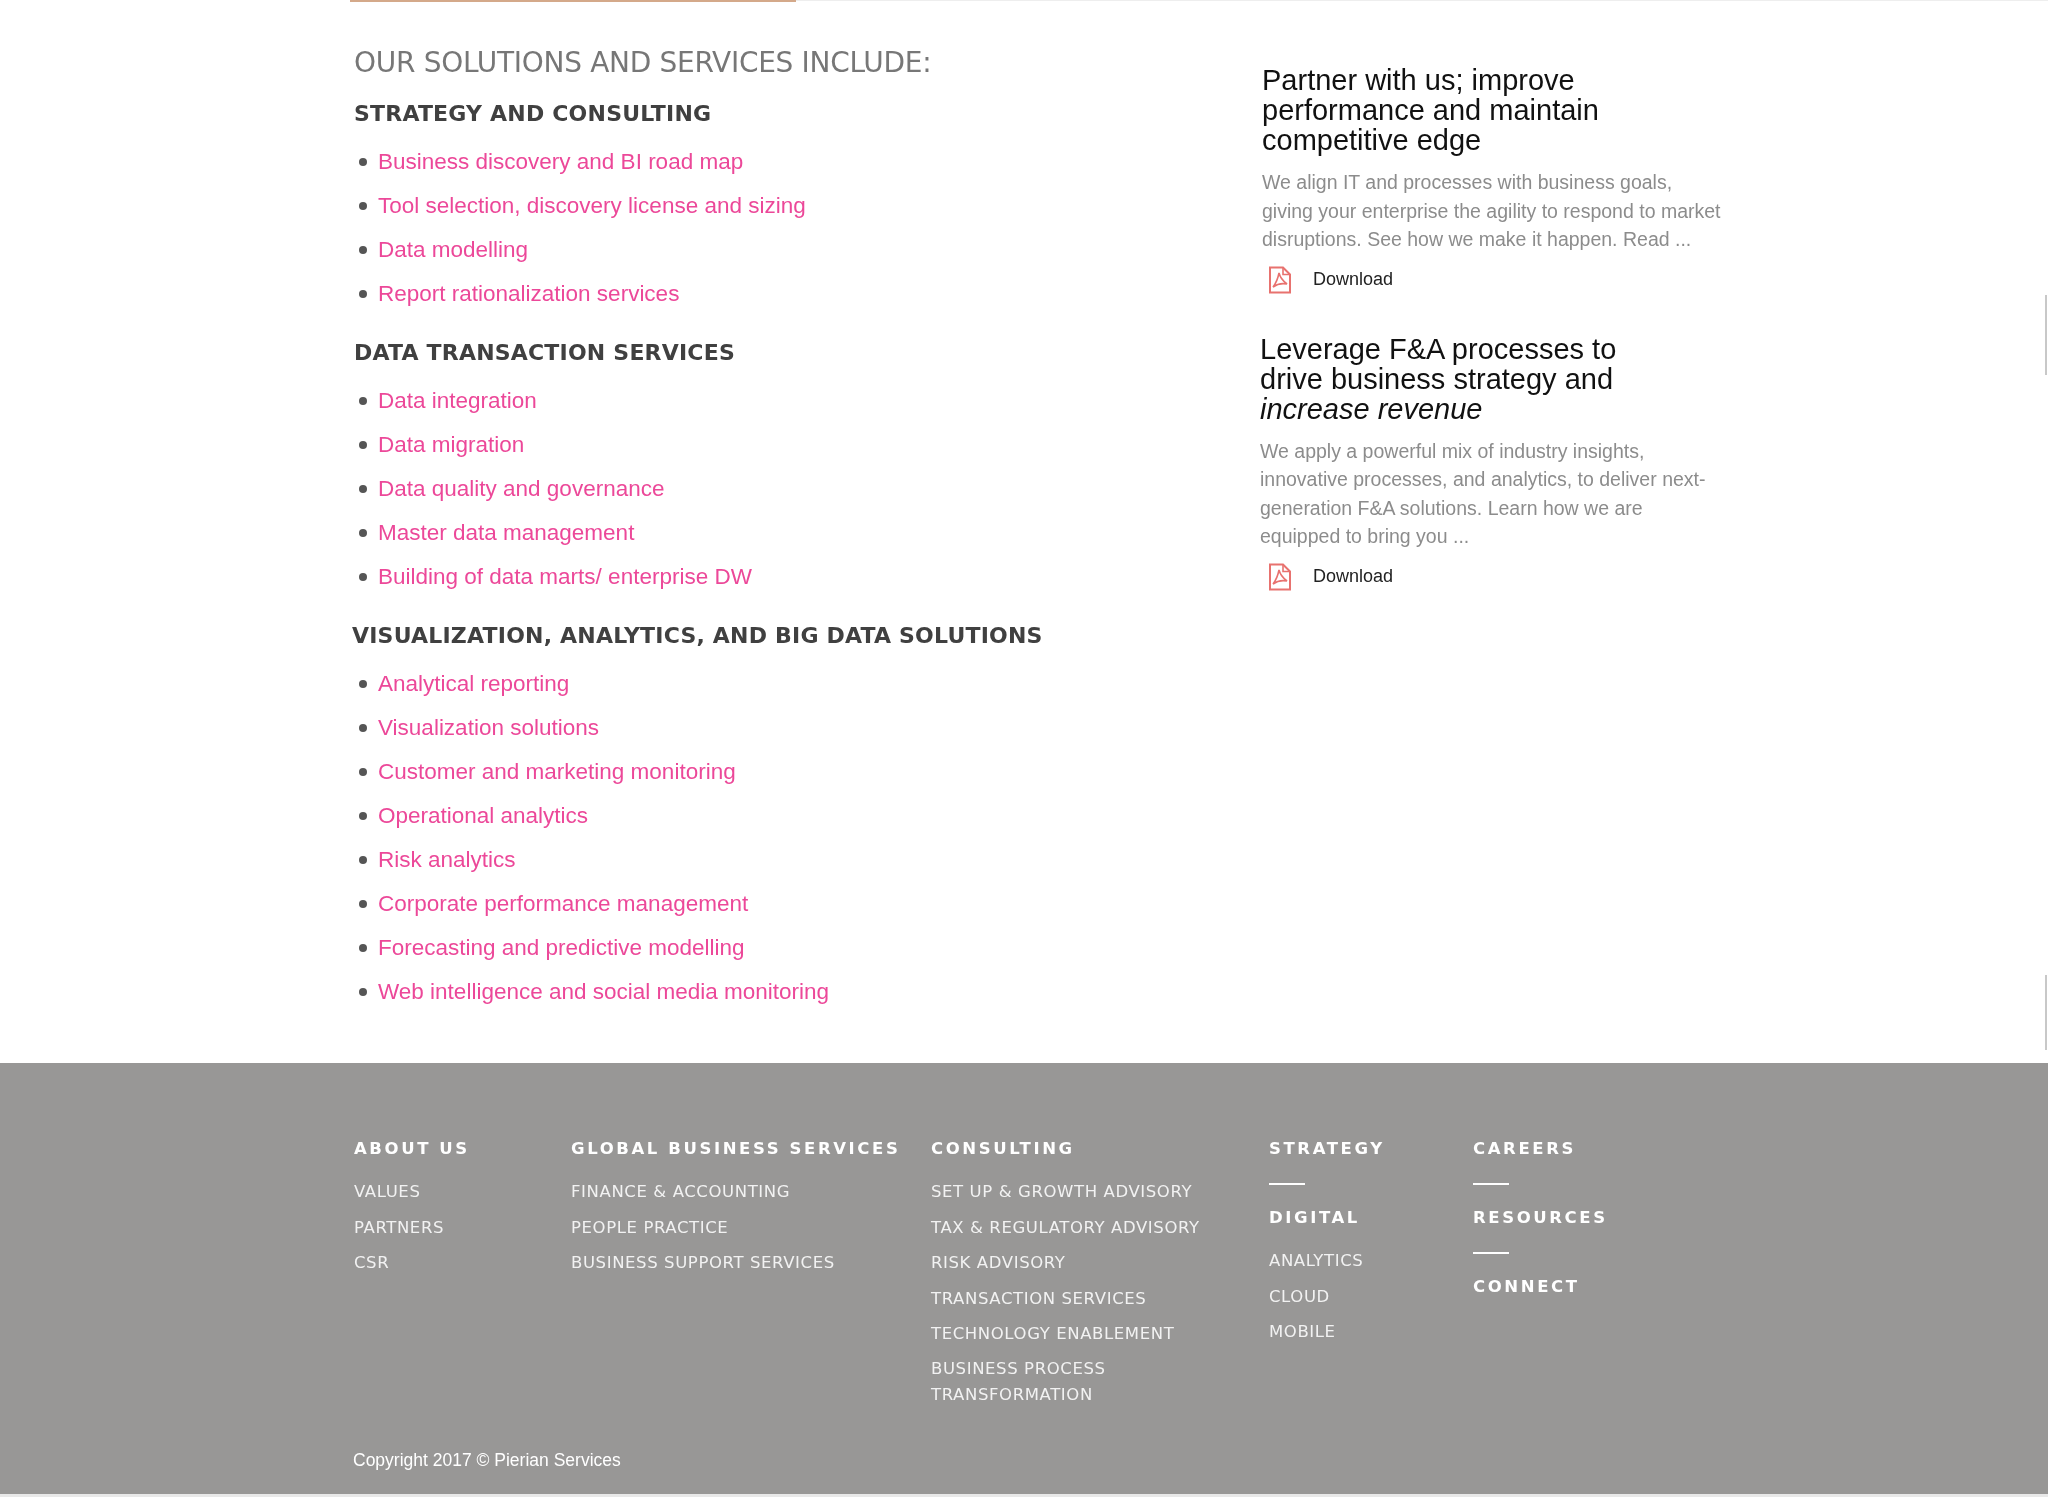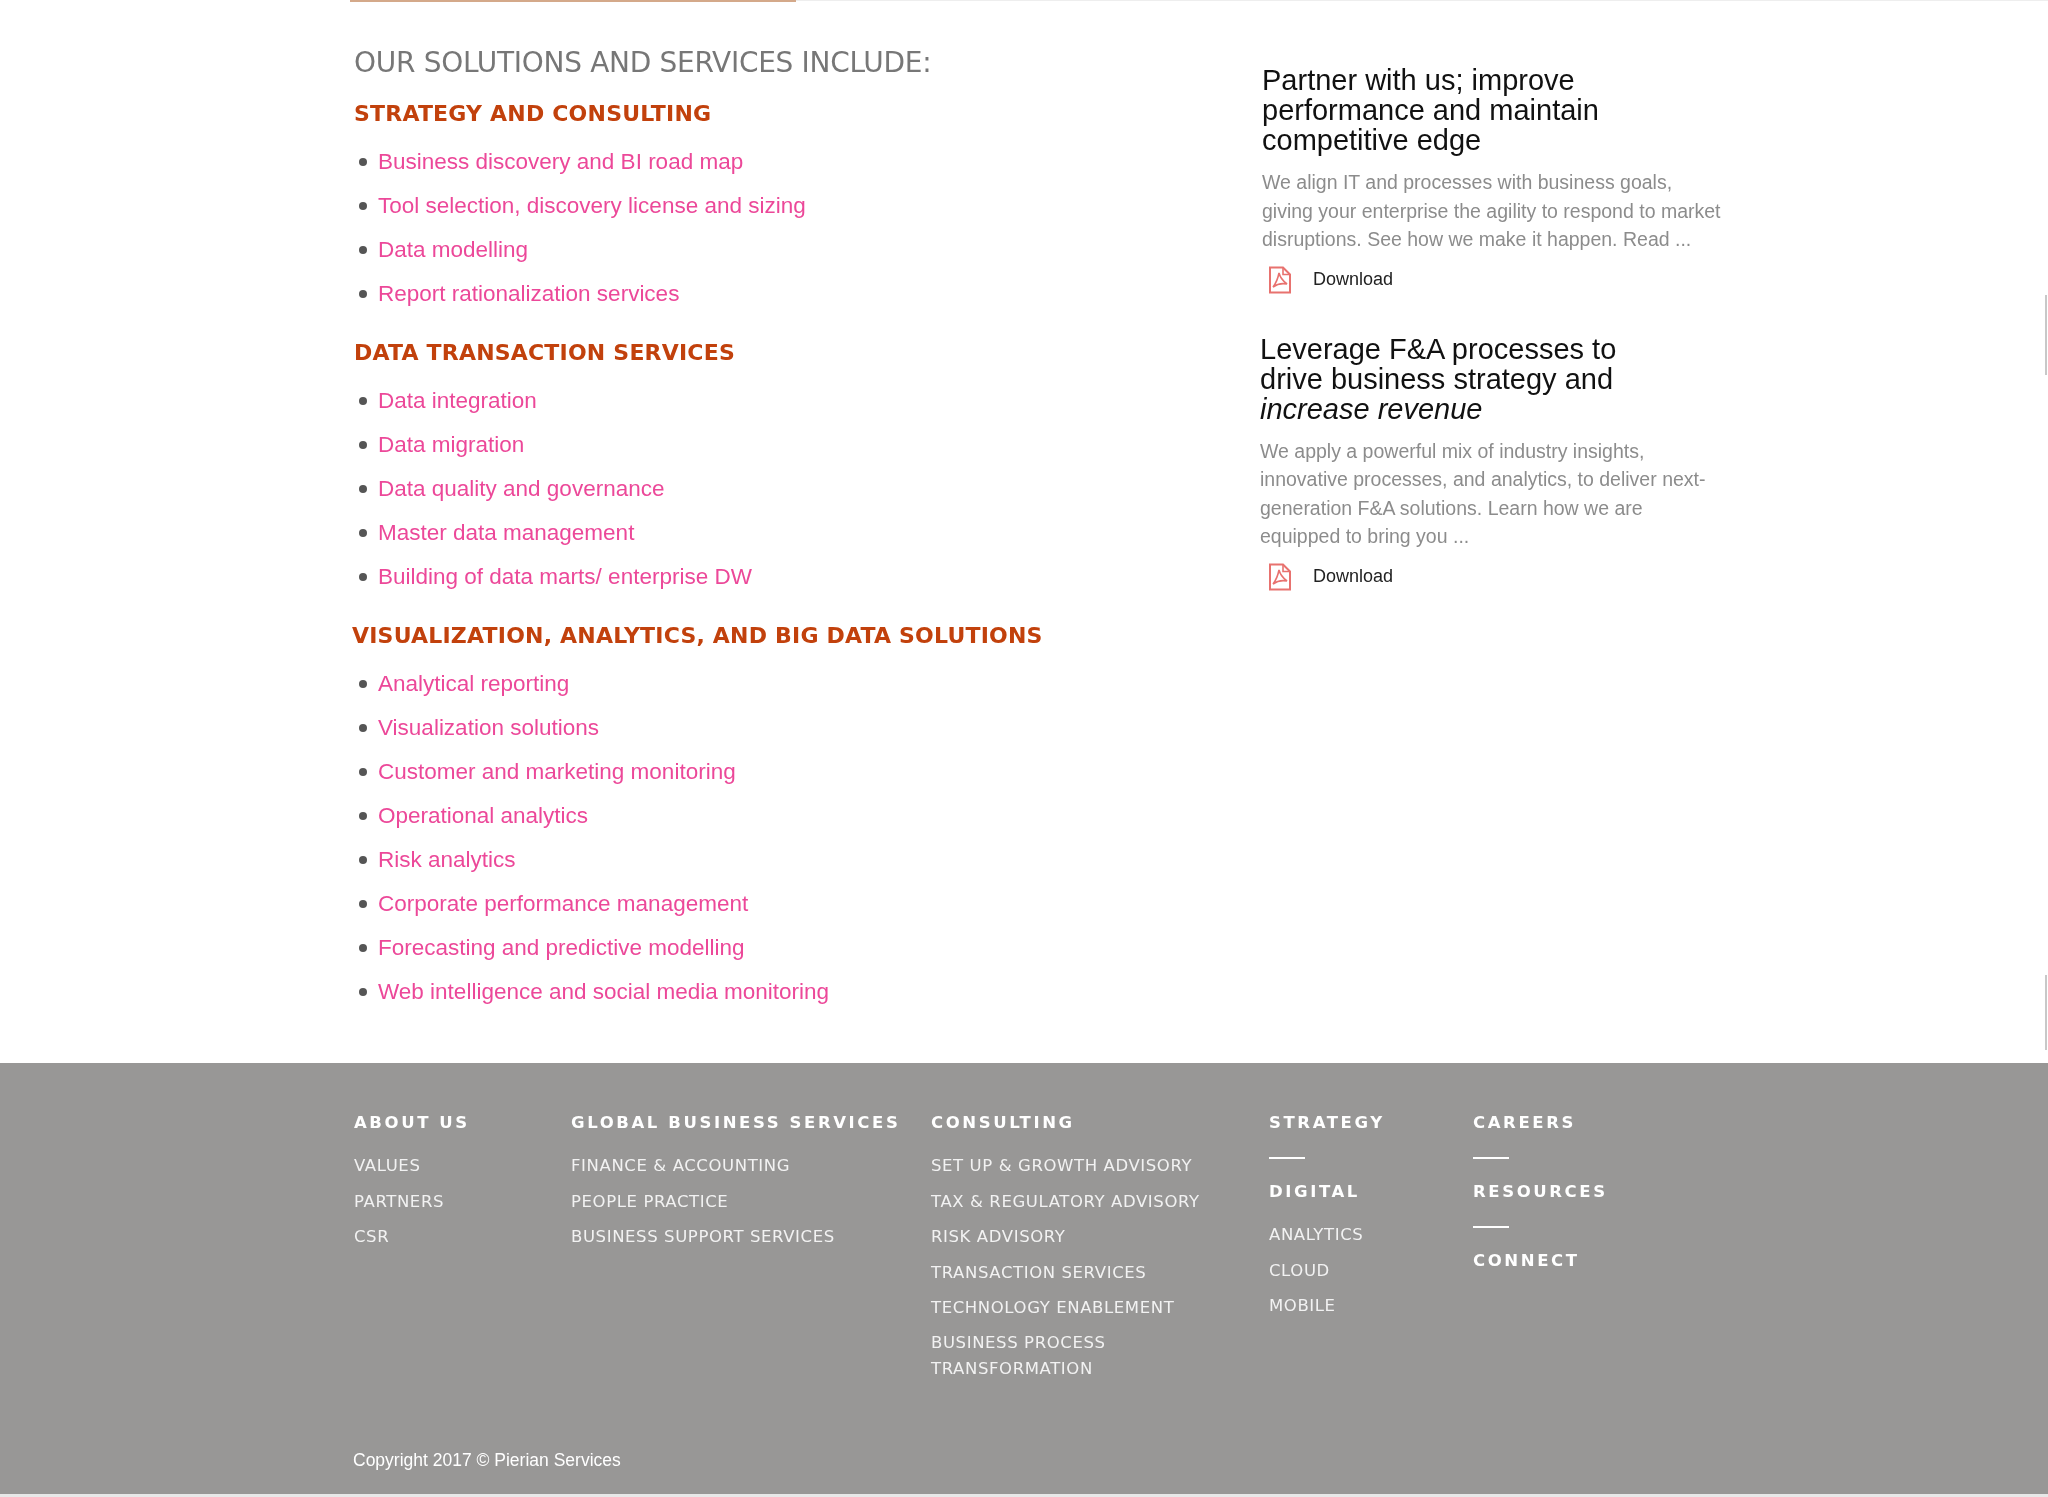--- a/index.html
+++ b/index.html
@@ -13,21 +13,21 @@
 
   .main { position: absolute; left: 0; top: 0; width: 1764px; height: 1063px; }
 
   .left-col { position: absolute; left: 352px; top: 46px; width: 900px; }
   .page-title {
     font-family: "DejaVu Sans", sans-serif; font-size: 28px; color: #777777;
     margin: 0 0 22px 2px; letter-spacing: -0.3px; font-weight: normal;
     transform: scaleY(1.04);
   }
   .section-title {
-    font-family: "DejaVu Sans", sans-serif; font-weight: bold; color: #c2410c;
+    font-family: "DejaVu Sans", sans-serif; font-weight: bold; color: #404040;
     font-size: 22px; margin: 0 0 14px 2px; letter-spacing: 0.2px;
   }
   .section-title.s2 { margin-top: 24px; }
   .section-title.s3 { margin-top: 24px; margin-left: 0; }
   ul.svc { list-style: none; margin: 0; padding: 0; }
   ul.svc li {
     position: relative; padding-left: 26px; height: 44px; line-height: 44px;
     font-size: 22.5px; color: #ec4899; font-family: "Liberation Sans", sans-serif;
   }
   ul.svc li .bullet {
@@ -53,21 +53,21 @@
   }
   .card2 { margin-top: 0; }
   .card2 .card-title, .card2 .card-body { margin-left: -2px; }
 
   .edge-mark { position: absolute; left: 2045px; width: 2px; background: #c8c8c8; }
 
   footer {
     position: absolute; left: 0; top: 1063px; width: 2048px; height: 431px; background: #989796;
     font-family: "DejaVu Sans", sans-serif; color: #ffffff;
   }
-  .fcol { position: absolute; top: 48px; }
+  .fcol { position: absolute; top: 74px; }
   .fhead {
     font-family: "DejaVu Sans", sans-serif; font-weight: bold; font-size: 16.5px; letter-spacing: 2.6px;
     color: #ffffff; margin: 0; line-height: 24px; cursor: pointer;
   }
   .flinks { list-style: none; padding: 0; margin: 13px 0 0 0; }
   .flinks li {
     font-family: "DejaVu Sans", sans-serif; font-size: 16.5px; letter-spacing: 0.6px; line-height: 35.5px;
     color: #f2f2f2; cursor: pointer;
   }
   .flinks li.two-line { line-height: 26px; padding-top: 4px; }

